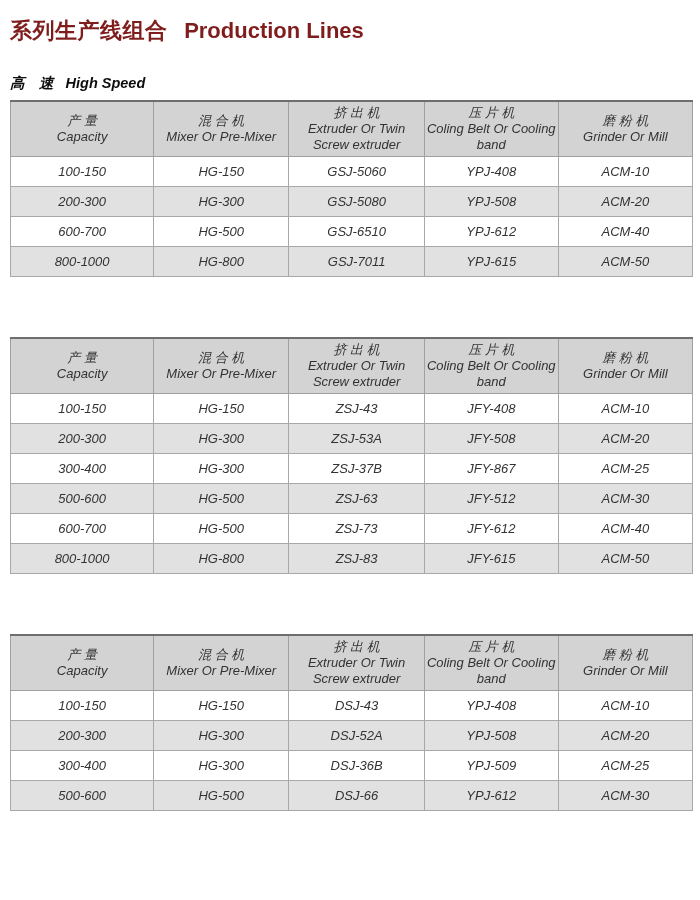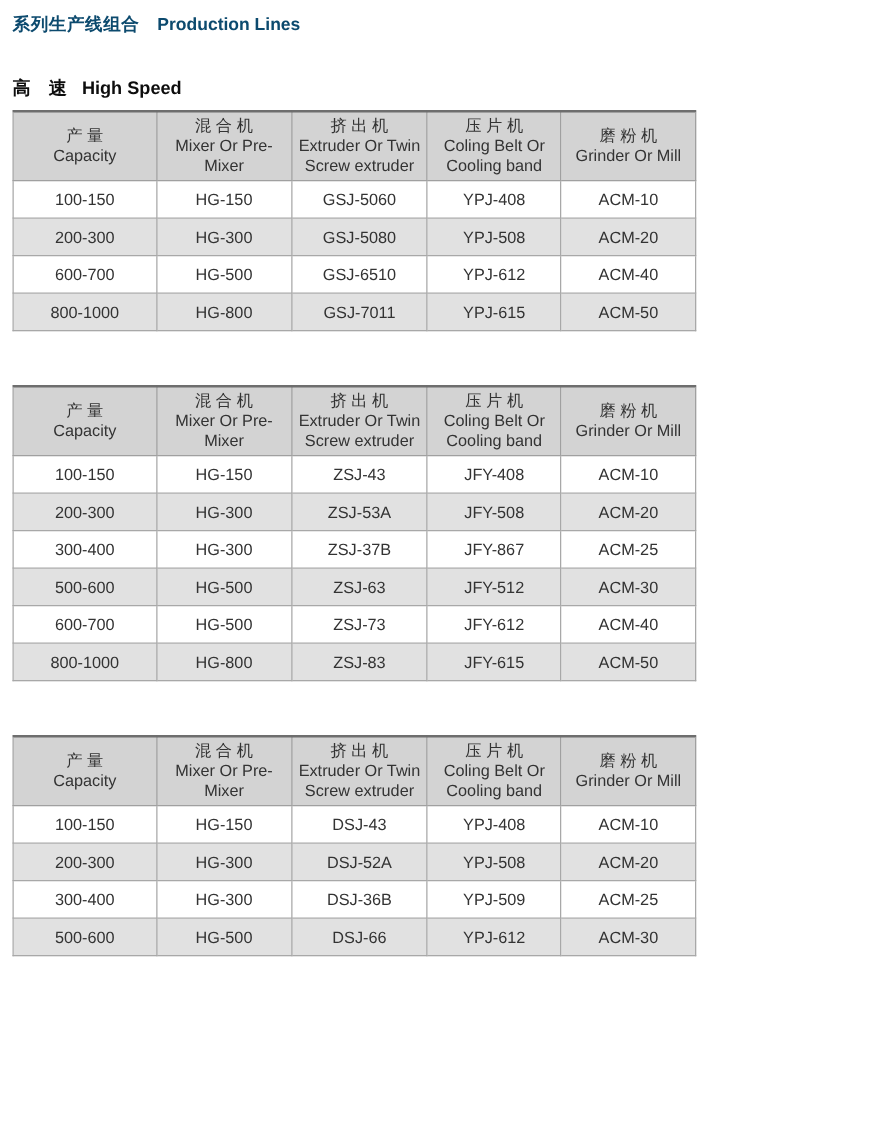--- a/index.html
+++ b/index.html
@@ -10,40 +10,40 @@
   }
   .page {
     width: 700px;
     height: 900px;
     box-sizing: border-box;
     padding: 8px 7px 0 10px;
     background: #ffffff;
     overflow: hidden;
   }
   h1.doc-title {
-    margin: 0 0 32px 0;
-    font-size: 14px;
+    margin: 12px 0 32px 0;
+    font-size: 22px;
     line-height: 22px;
     font-weight: bold;
-    color: #0c4a6e;
+    color: #7f1d1d;
     letter-spacing: 0.5px;
   }
   h1.doc-title .en { margin-left: 10px; letter-spacing: 0; }
-  section.speed-section { margin: 0 0 43px 0; }
+  section.speed-section { margin: 0 0 60px 0; font-style: italic; }
   section.speed-section:last-child { margin-bottom: 0; }
   h2.section-heading {
     margin: 0 0 8px 0;
     font-size: 14.5px;
     line-height: 18px;
     font-weight: bold;
     color: #0d0d0d;
   }
   h2.section-heading .en { margin-left: 8px; }
   table.prod-table {
-    width: 547px;
+    width: 683px;
     border-collapse: collapse;
     table-layout: fixed;
     border-left: 1px solid #8f8f8f;
     border-right: 1px solid #8f8f8f;
     border-bottom: 1px solid #8f8f8f;
     border-top: 2px solid #6e6e6e;
     font-size: 13px;
     color: #333333;
   }
   table.prod-table col.c1 { width: 21%; }

